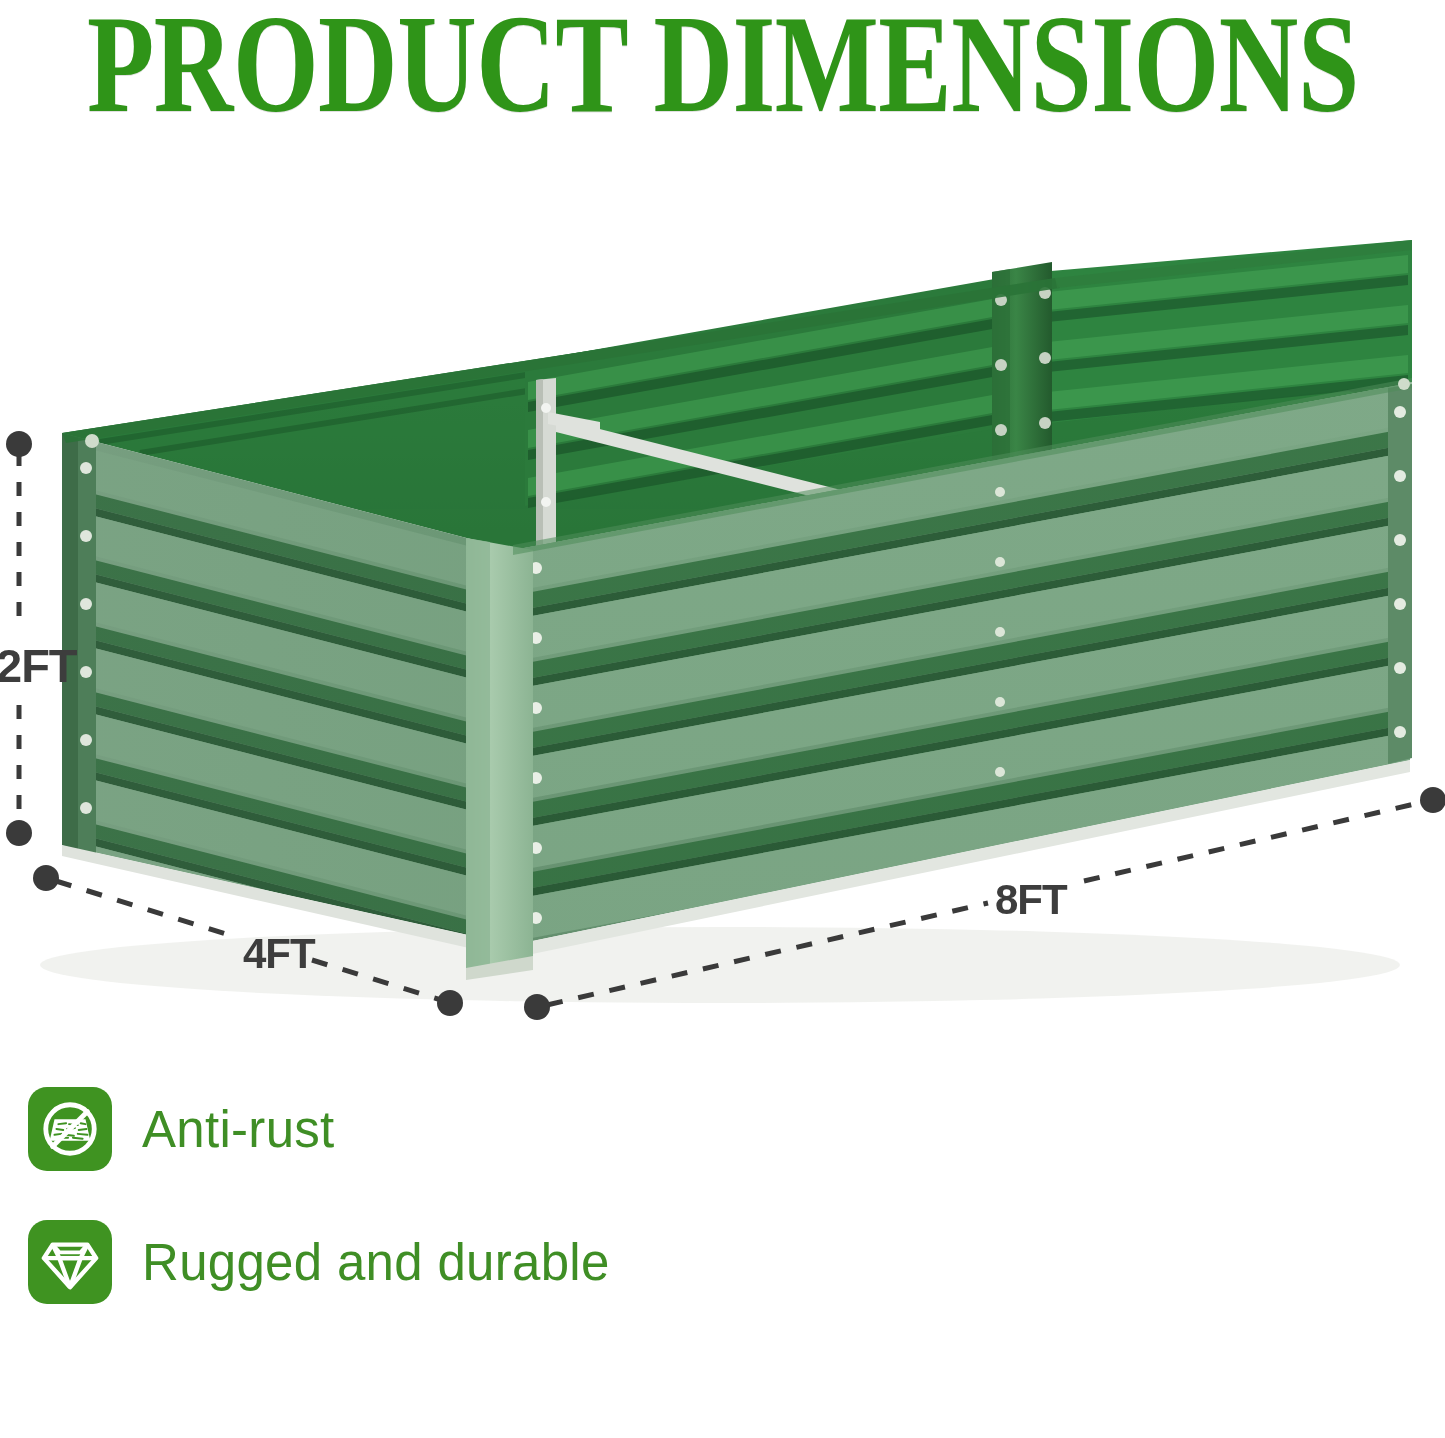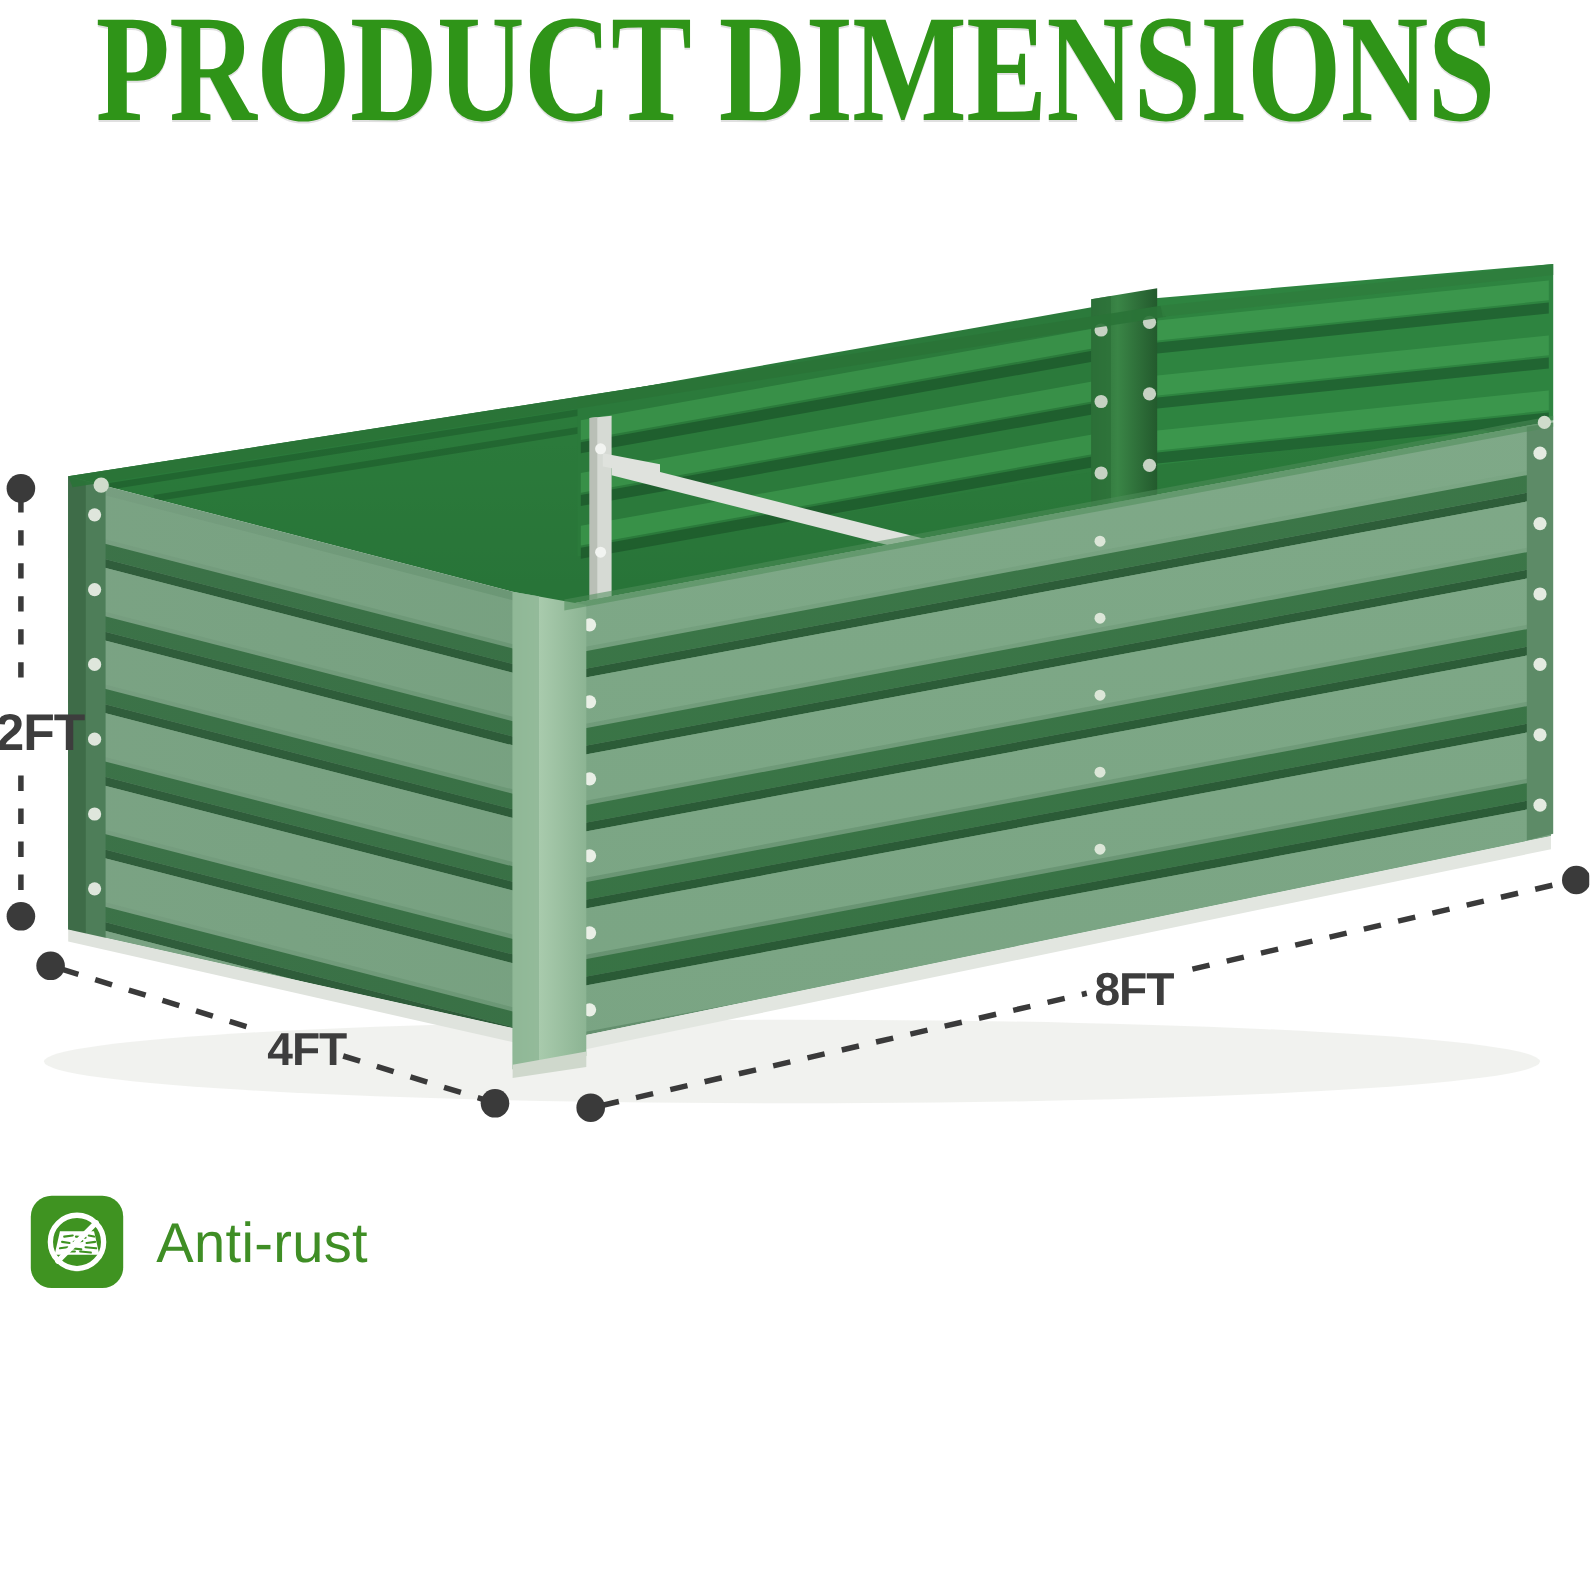--- a/index.html
+++ b/index.html
@@ -386,17 +386,30 @@
               <path d="M35 41 L45 42"></path>
           </g>
 
           <circle cx="32" cy="32" r="25" fill="none" stroke="#ffffff" stroke-width="5"></circle>
           <line x1="14" y1="50" x2="50" y2="14" stroke="#ffffff" stroke-width="5" stroke-linecap="round"></line>
         </svg>
       </div>
       <div class="feature-label">Anti-rust</div>
     </div>
 
+    <div class="feature-row">
+      <div class="feature-icon">
+        <svg width="62" height="62" viewBox="0 0 64 64">
+          <path d="M14 14 L50 14 L59 28 L32 58 L5 28 Z" fill="none" stroke="#ffffff" stroke-width="4.5" stroke-linejoin="round"></path>
+          <path d="M5 28 L59 28" stroke="#ffffff" stroke-width="4.5"></path>
+          <path d="M14 14 L21 28 L32 58" fill="none" stroke="#ffffff" stroke-width="4.5" stroke-linejoin="round"></path>
+          <path d="M50 14 L43 28 L32 58" fill="none" stroke="#ffffff" stroke-width="4.5" stroke-linejoin="round"></path>
+          <path d="M21 28 L43 28" stroke="#ffffff" stroke-width="4.5"></path>
+          <path d="M14 14 L21 22 L43 22 L50 14" fill="none" stroke="#ffffff" stroke-width="4"></path>
+        </svg>
+      </div>
+      <div class="feature-label">Rugged and durable</div>
+    </div>
 
 
   </div>
 
 </div>
 
 </body></html>

